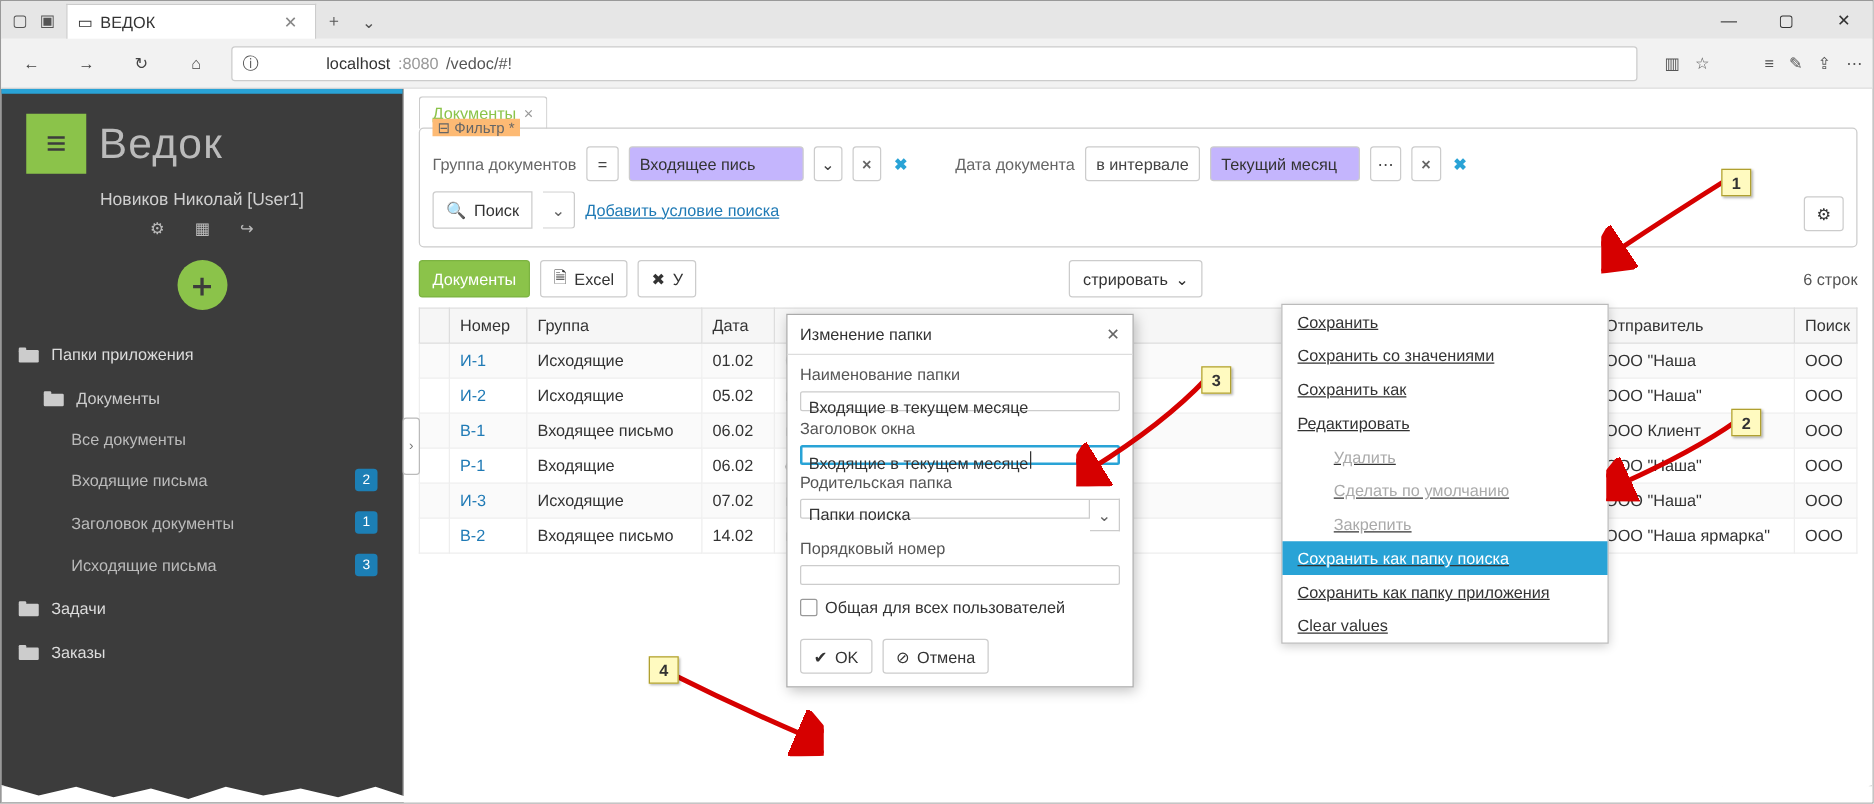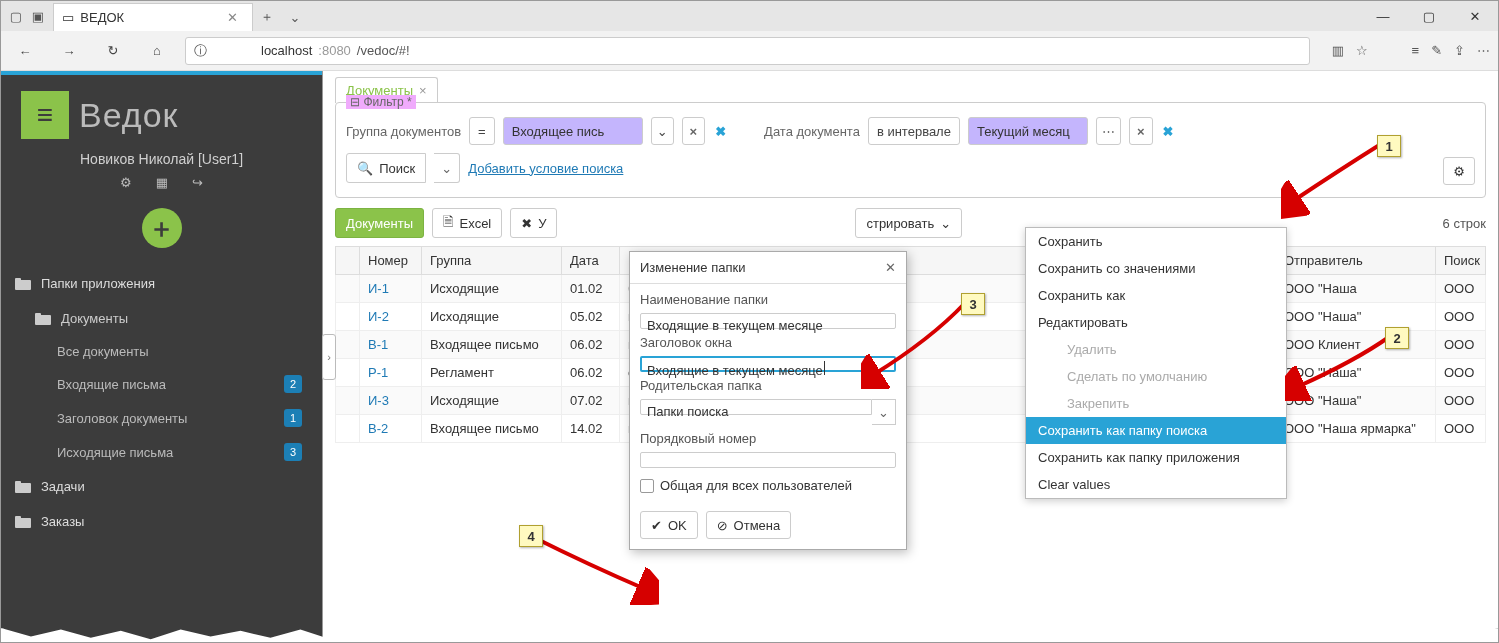--- a/index.html
+++ b/index.html
@@ -40,21 +40,21 @@
   .folder-icon{width:16px;height:12px;position:relative;display:inline-block;}
   .folder-icon::before{content:"";position:absolute;left:0;top:2px;width:16px;height:10px;background:#ccc;border-radius:1px;}
   .folder-icon::after{content:"";position:absolute;left:0;top:0;width:6px;height:3px;background:#ccc;border-radius:1px 1px 0 0;}
 
   .main { flex:1; position:relative; background:#fff; padding:6px 12px 0 12px;}
   .drag-handle{position:absolute;left:-1px;top:50%;transform:translateY(-50%);width:14px;height:46px;background:#fff;border:1px solid #bbb;border-radius:3px;display:flex;align-items:center;justify-content:center;color:#777;font-size:11px;}
   .page-tabs{display:flex;}
   .ptab{border:1px solid #ccc;border-bottom:none;padding:5px 10px;border-radius:3px 3px 0 0;background:#fff;color:#8bc34a;display:flex;gap:6px;align-items:center;}
   .ptab .x{color:#999;}
   .filter-panel{border:1px solid #ccc;border-radius:4px;padding:10px;margin-top:-1px;position:relative;}
-  .fieldset-label{position:absolute;top:-8px;left:10px;background:#f0abfc;padding:0 4px;color:#666;font-size:12px;}
+  .fieldset-label{position:absolute;top:-8px;left:10px;background:#fdba74;padding:0 4px;color:#666;font-size:12px;}
   .filter-row{display:flex;flex-wrap:wrap;align-items:center;gap:8px;padding:4px 0;}
   .chip-btn{border:1px solid #ccc;background:#fff;border-radius:3px;padding:3px 8px;display:flex;align-items:center;gap:4px;color:#444;height:28px;}
   .chip-input{border:1px solid #ccc;border-radius:3px;padding:3px 8px;background:#c4b5fd;color:#333;height:28px;min-width:100px;display:flex;align-items:center;}
   .icon-x{color:#29a3d6;font-weight:bold;padding:0 2px;}
   .icon-x.gray{color:#666;}
   .label{color:#666;}
   .link{color:#1f7ab5;text-decoration:underline;}
   .search-btn{border:1px solid #ccc;background:#fff;border-radius:3px 0 0 3px;padding:4px 10px;display:flex;align-items:center;gap:6px;height:30px;}
   .search-caret{border:1px solid #ccc;border-left:none;border-radius:0 3px 3px 0;width:26px;height:30px;display:flex;align-items:center;justify-content:center;color:#666;}
   .gear-btn{border:1px solid #ccc;border-radius:3px;width:32px;height:28px;display:flex;align-items:center;justify-content:center;position:absolute;right:10px;top:54px;}
@@ -79,21 +79,21 @@
   .modal-body label{color:#555;font-size:13px;}
   .modal-body .inp{border:1px solid #ccc;border-radius:2px;padding:4px 6px;height:16px;}
   .modal-body .inp.focus{border:2px solid #29a3d6;padding:3px 5px;}
   .modal-body .sel{display:flex;}
   .modal-body .sel .caret{border:1px solid #ccc;border-left:none;width:24px;display:flex;align-items:center;justify-content:center;height:26px;color:#666;}
   .modal-body .chk{display:flex;align-items:center;gap:6px;margin-top:4px;}
   .modal-foot{padding:10px;display:flex;gap:8px;}
   .modal-foot .btn{height:28px;}
 
   
-  .dropdown{position:absolute;left:1024px;top:226px;width:262px;background:#fff;border:1px solid #bbb;box-shadow:0 2px 8px rgba(0,0,0,0.2);z-index:40;}
+  .dropdown{position:absolute;left:1024px;top:242px;width:262px;background:#fff;border:1px solid #bbb;box-shadow:0 2px 8px rgba(0,0,0,0.2);z-index:40;text-decoration:underline;}
   .dropdown .it{padding:6px 12px;color:#333;}
   .dropdown .it.disabled{color:#aaa;padding-left:41px;}
   .dropdown .it.hi{background:#29a3d6;color:#fff;}
 
   
   .callout{position:absolute;z-index:80;pointer-events:none;}
   .callout .num{width:24px;height:22px;background:#fffac0;border:1px solid #b0a030;display:flex;align-items:center;justify-content:center;font-weight:bold;color:#333;box-shadow:1px 1px 2px rgba(0,0,0,0.3);}
   svg.red-arrow{stroke:#d60000;fill:#d60000;}
 
   .torn{position:absolute;bottom:0;left:0;right:0;height:14px;background:#fff;
@@ -303,21 +303,21 @@
               <td class="sel">В-1</td>
               <td>Входящее письмо</td>
               <td>06.02</td>
               <td>ия.</td>
               <td>ООО Клиент</td>
               <td>ООО</td>
             </tr>
             <tr>
               <td></td>
               <td class="sel">Р-1</td>
-              <td>Регламент</td>
+              <td>Входящие</td>
               <td>06.02</td>
               <td>ой работы в ком</td>
               <td>ООО "Наша"</td>
               <td>ООО</td>
             </tr>
             <tr>
               <td></td>
               <td class="sel">И-3</td>
               <td>Исходящие</td>
               <td>07.02</td>

